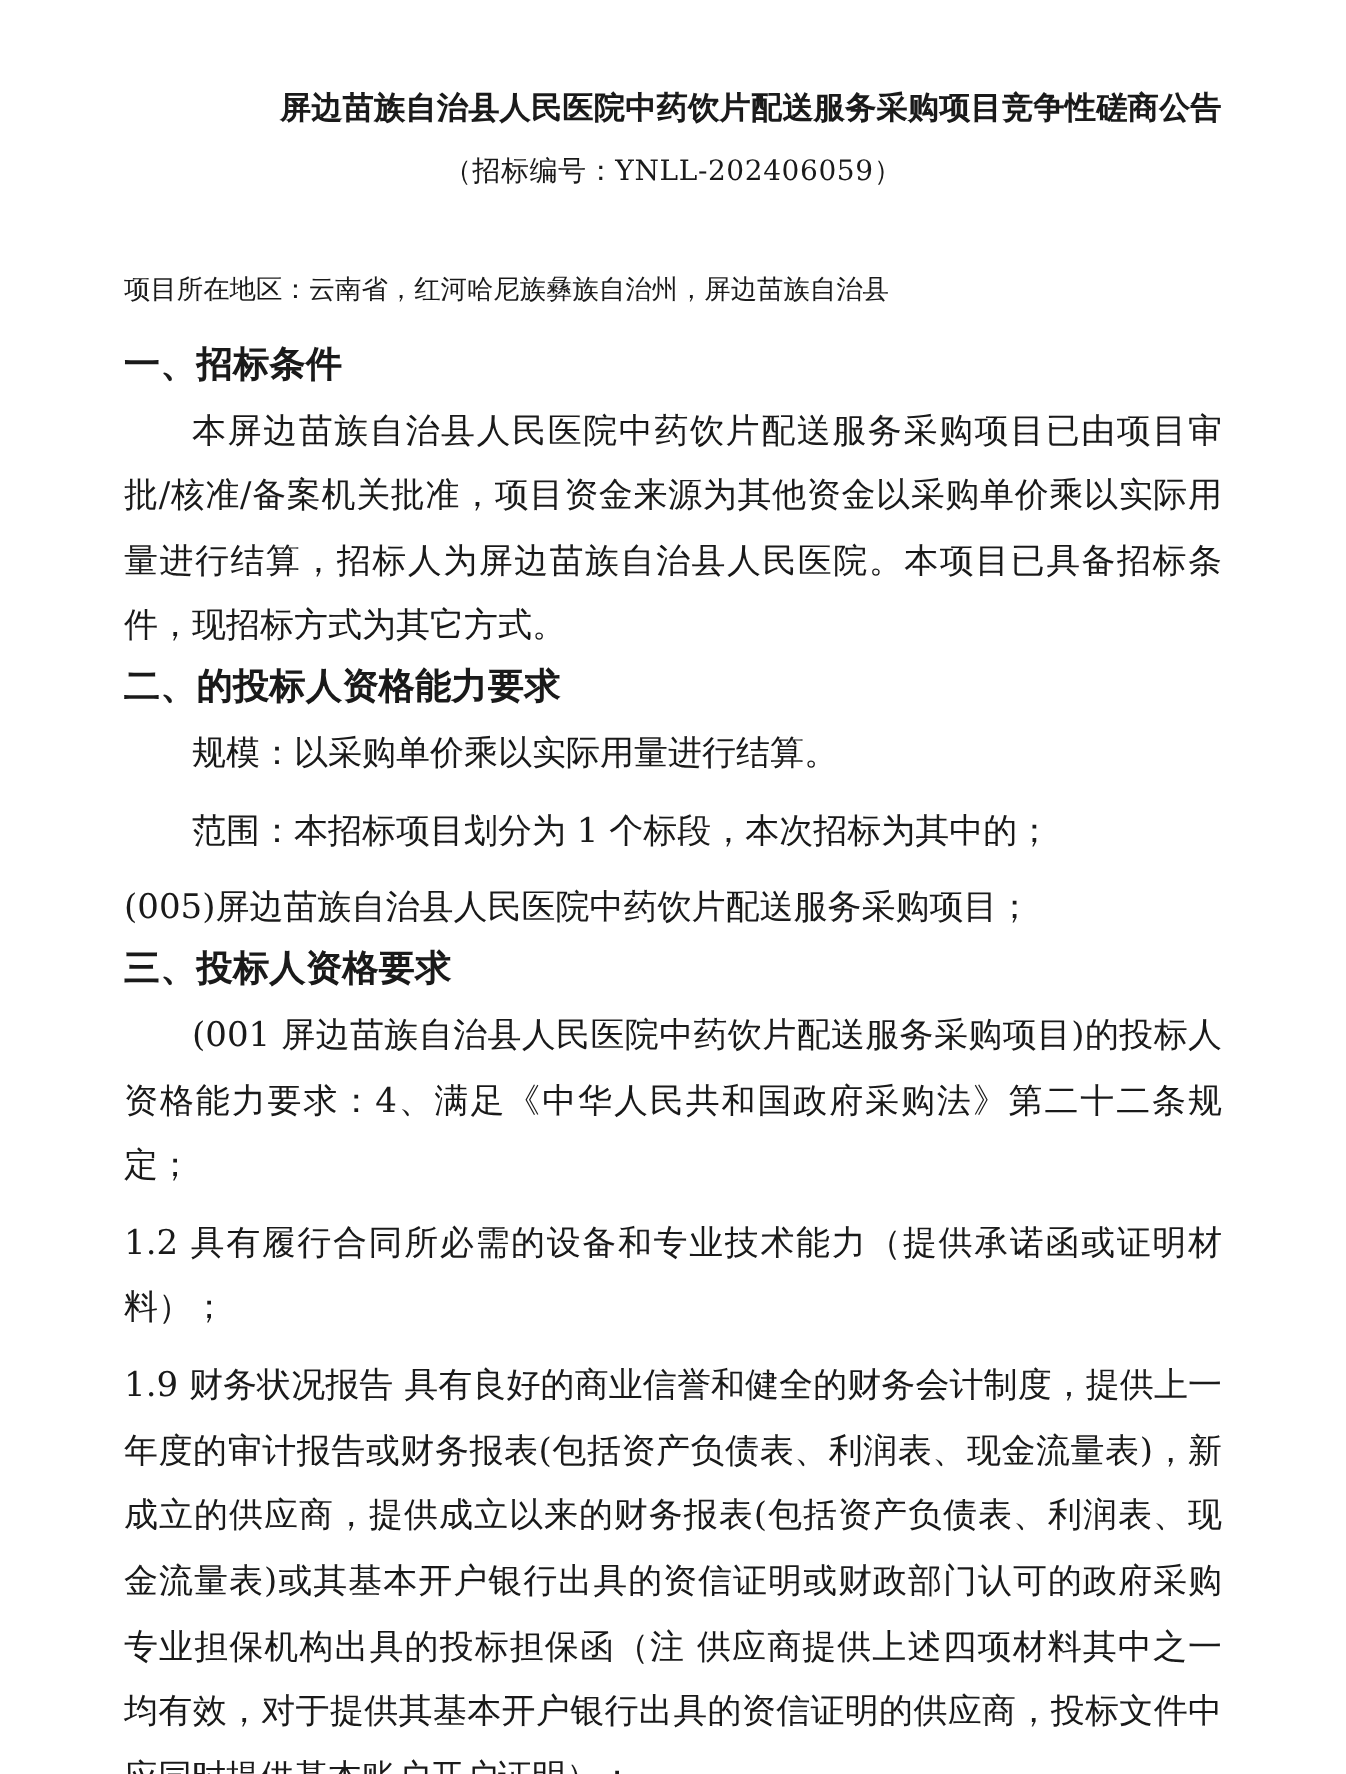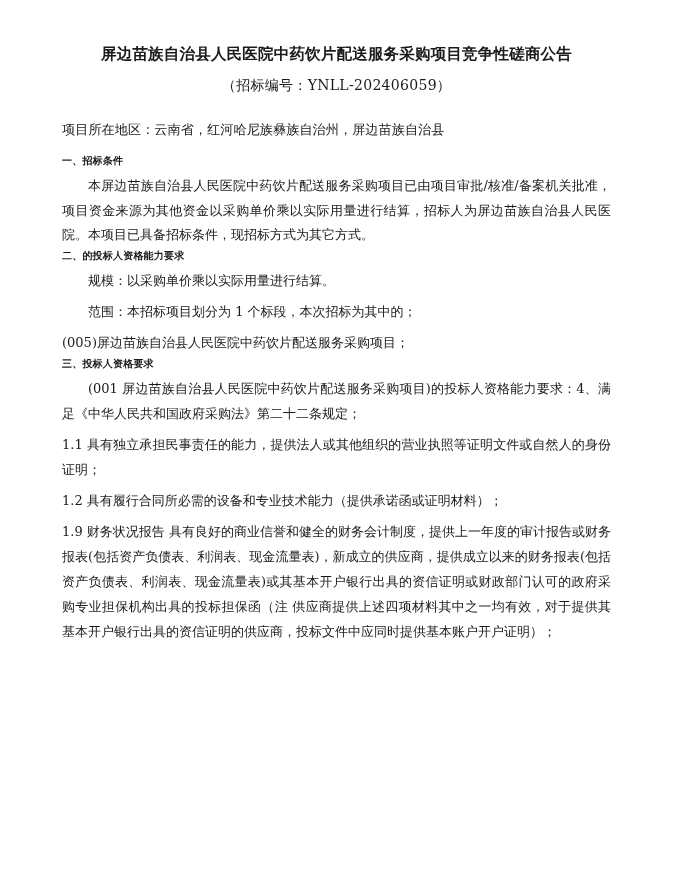--- a/index.html
+++ b/index.html
@@ -15,50 +15,50 @@
     overflow: hidden;
   }
   .page {
     position: relative;
     width: 673px;
     height: 887px;
     box-sizing: border-box;
     padding: 30px 62px 0 62px;
   }
   .doc-title {
-    text-align: center;
+    text-align: right;
     font-size: 15.5px;
     font-weight: bold;
     letter-spacing: 0.2px;
     margin: 12px 0 0 0;
     line-height: 1.5;
   }
   .doc-subtitle {
     text-align: center;
     font-size: 14px;
     font-weight: normal;
     margin: 12px 0 0 0;
     letter-spacing: 0.3px;
   }
   .loc-line {
     font-size: 13.2px;
-    margin-top: 24px;
+    margin-top: 40px;
     text-indent: 0;
     line-height: 1.6;
   }
   .section-heading {
-    font-size: 10px;
+    font-size: 18px;
     font-weight: bold;
     margin-top: 1px;
     margin-bottom: 2px;
     letter-spacing: 0.2px;
     font-family: Liberation Mono, monospace;
   }
   .para {
-    font-size: 13px;
+    font-size: 17px;
     line-height: 1.92;
     margin: 6px 0 0 0;
     text-align: justify;
     text-justify: inter-ideograph;
   }
   .indent2 {
     text-indent: 2em;
   }
   .noindent {
     text-indent: 0;
@@ -77,17 +77,16 @@
   <h2 class="section-heading">一、招标条件</h2>
   <p class="para indent2">本屏边苗族自治县人民医院中药饮片配送服务采购项目已由项目审批/核准/备案机关批准，项目资金来源为其他资金以采购单价乘以实际用量进行结算，招标人为屏边苗族自治县人民医院。本项目已具备招标条件，现招标方式为其它方式。</p>
 
   <h2 class="section-heading">二、的投标人资格能力要求</h2>
   <p class="para indent2">规模：以采购单价乘以实际用量进行结算。</p>
   <p class="para indent2">范围：本招标项目划分为 1 个标段，本次招标为其中的；</p>
   <p class="para noindent">(005)屏边苗族自治县人民医院中药饮片配送服务采购项目；</p>
 
   <h2 class="section-heading">三、投标人资格要求</h2>
   <p class="para indent2">(001 屏边苗族自治县人民医院中药饮片配送服务采购项目)的投标人资格能力要求：4、满足《中华人民共和国政府采购法》第二十二条规定；</p>
-  <p class="para noindent">1.1 具有独立承担民事责任的能力，提供法人或其他组织的营业执照等证明文件或自然人的身份证明；</p>
   <p class="para noindent">1.2 具有履行合同所必需的设备和专业技术能力（提供承诺函或证明材料）；</p>
   <p class="para noindent">1.9 财务状况报告 具有良好的商业信誉和健全的财务会计制度，提供上一年度的审计报告或财务报表(包括资产负债表、利润表、现金流量表)，新成立的供应商，提供成立以来的财务报表(包括资产负债表、利润表、现金流量表)或其基本开户银行出具的资信证明或财政部门认可的政府采购专业担保机构出具的投标担保函（注 供应商提供上述四项材料其中之一均有效，对于提供其基本开户银行出具的资信证明的供应商，投标文件中应同时提供基本账户开户证明）；</p>
 
 </div>
 
 </body></html>

